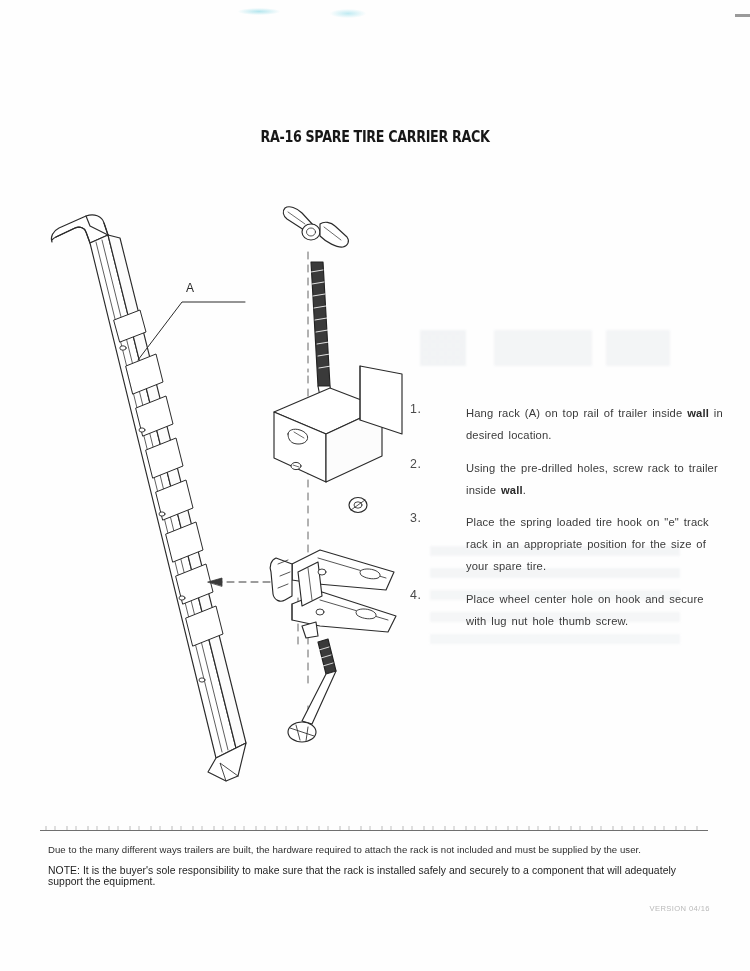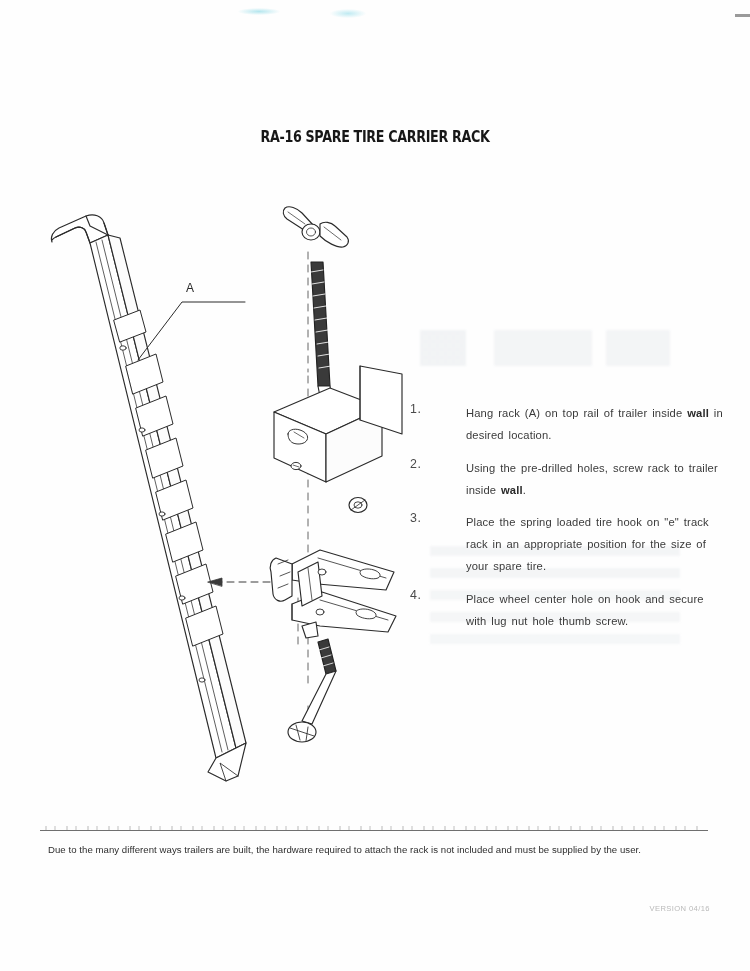--- a/index.html
+++ b/index.html
@@ -353,17 +353,18 @@
     <div class="instr-row">
       <div class="instr-num">4.</div>
       <div class="instr-text">Place wheel center hole on hook and secure with lug nut hole thumb screw.</div>
     </div>
   </div>
 
   <div id="footer-rule"></div>
 
   <div id="footer">
     <div id="footer-note-1">Due to the many different ways trailers are built, the hardware required to attach the rack is not included and must be supplied by the user.</div>
+    <div id="footer-note-2">NOTE: It is the buyer's sole responsibility to make sure that the rack is installed safely and securely to a component that will adequately support the equipment.</div>
   </div>
 
   <div id="version-stamp">VERSION 04/16</div>
 
 </div>
 
 </body></html>

